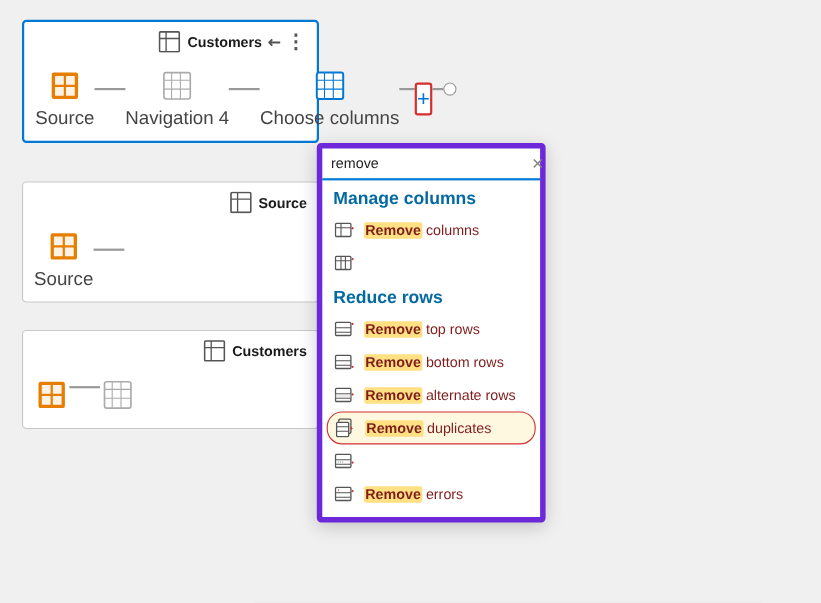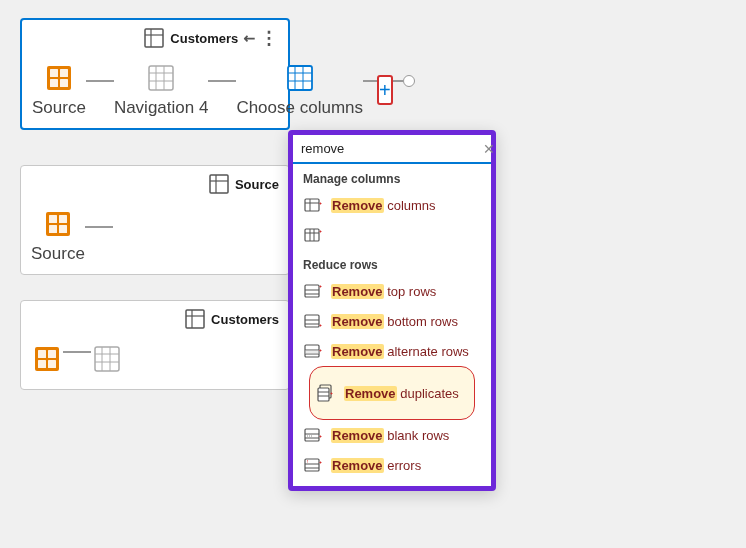--- a/index.html
+++ b/index.html
@@ -185,42 +185,42 @@
     }
 
     .search-clear {
       color: #888;
       cursor: pointer;
       font-size: 14px;
       line-height: 1;
     }
 
     .section-header {
-      font-size: 12px;
+      font-size: 16px;
       font-weight: 700;
-      color: #404040;
+      color: #0369a1;
       padding: 8px 10px 4px 10px;
     }
 
     .menu-item {
       display: flex;
       align-items: center;
       padding: 5px 10px;
       gap: 8px;
       cursor: pointer;
       font-size: 13px;
       color: #7f1d1d;
     }
 
     .menu-item.highlighted {
       background: #fff8e1;
       border: 1.5px solid #d32f2f;
       border-radius: 14px;
-      margin: 0 16px;
-      padding: 16px 6px;
+      margin: 0 4px;
+      padding: 4px 6px;
     }
 
     .highlight {
       background: #ffe082;
       font-weight: 600;
       border-radius: 2px;
       padding: 0 1px;
     }
 
     .menu-icon {
@@ -474,21 +474,20 @@
       <div class="menu-icon">
         <svg width="18" height="18" viewBox="0 0 18 18">
           <rect x="1" y="3" width="14" height="12" rx="1" fill="none" stroke="#555" stroke-width="1.2"></rect>
           <line x1="1" y1="8" x2="15" y2="8" stroke="#555" stroke-width="1"></line>
           <line x1="1" y1="12" x2="15" y2="12" stroke="#555" stroke-width="1"></line>
           <line x1="3" y1="10" x2="9" y2="10" stroke="#888" stroke-width="1" stroke-dasharray="1,1"></line>
           <line x1="16" y1="10" x2="17" y2="11" stroke="#d32f2f" stroke-width="1.5"></line>
           <line x1="17" y1="10" x2="16" y2="11" stroke="#d32f2f" stroke-width="1.5"></line>
         </svg>
       </div>
-      <span><span class="highlight">Remove</span> blank rows</span>
     </div>
 
     <div class="menu-item">
       <div class="menu-icon">
         <svg width="18" height="18" viewBox="0 0 18 18">
           <rect x="1" y="3" width="14" height="12" rx="1" fill="none" stroke="#555" stroke-width="1.2"></rect>
           <line x1="1" y1="8" x2="15" y2="8" stroke="#555" stroke-width="1"></line>
           <line x1="1" y1="12" x2="15" y2="12" stroke="#555" stroke-width="1"></line>
           <text x="3" y="7" font-size="4" fill="#d32f2f" font-weight="bold">!</text>
           <line x1="16" y1="6" x2="17" y2="7" stroke="#d32f2f" stroke-width="1.5"></line>

